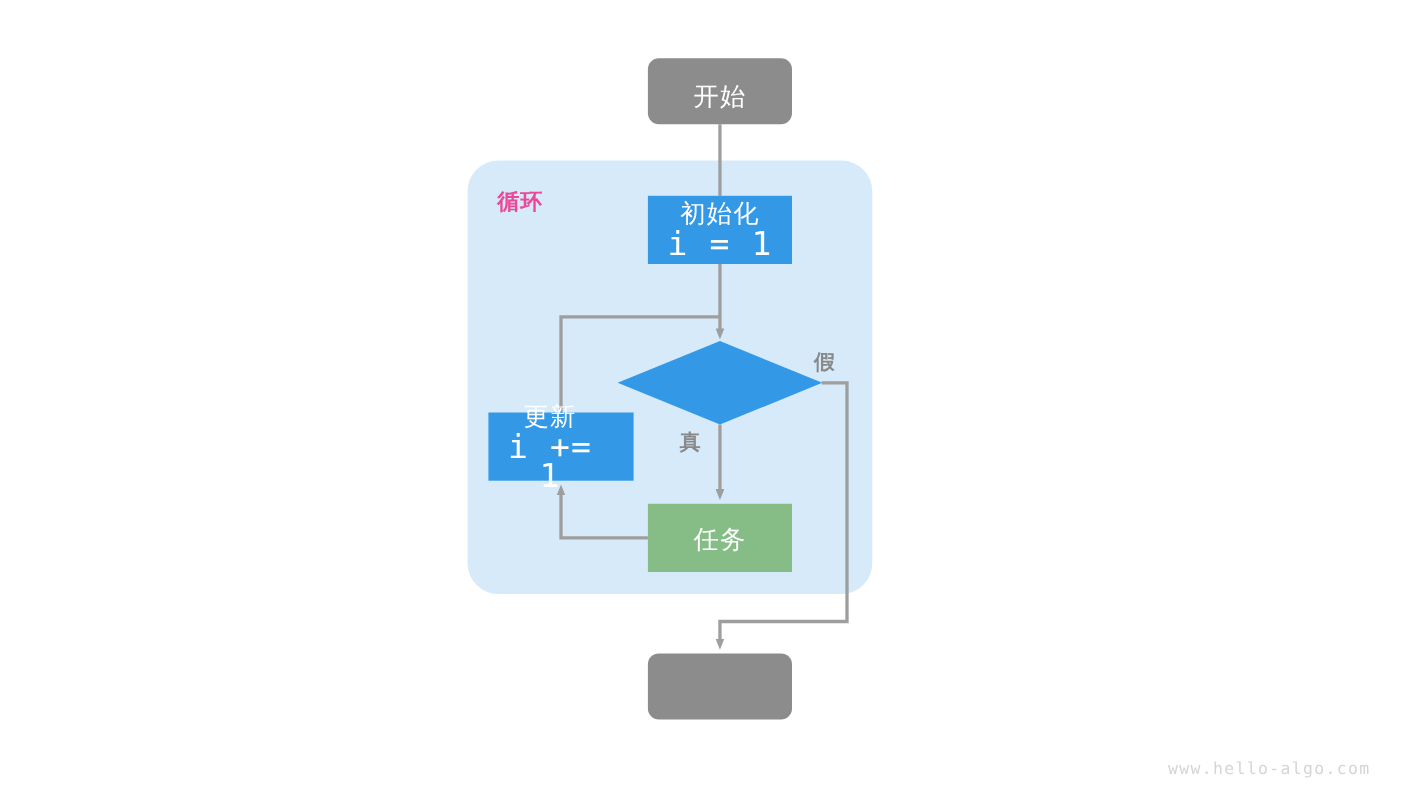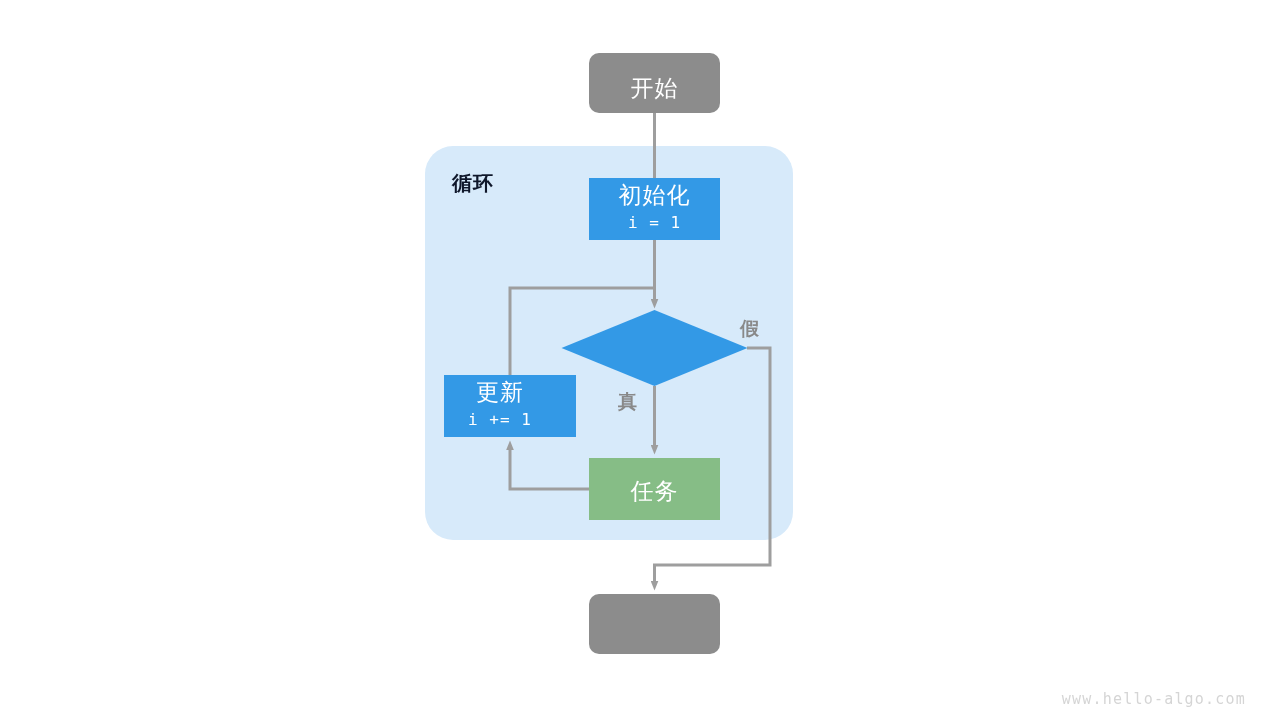--- a/index.html
+++ b/index.html
@@ -37,39 +37,39 @@
     color: #ffffff;
   }
   .cjk {
     font-family: "DejaVu Sans", "Liberation Sans", sans-serif;
     font-size: 23px;
     line-height: 27px;
     letter-spacing: 1px;
   }
   .mono {
     font-family: "DejaVu Sans Mono", "Liberation Mono", monospace;
-    font-size: 16px;
+    font-size: 30px;
     line-height: 27px;
     letter-spacing: 1px;
   }
   .edge-label {
     position: absolute;
     font-family: "DejaVu Sans", "Liberation Sans", sans-serif;
     font-size: 19px;
     font-weight: bold;
     color: #898989;
     letter-spacing: 1px;
     pointer-events: none;
   }
   .group-label {
     position: absolute;
     font-family: "DejaVu Sans", "Liberation Sans", sans-serif;
     font-size: 20px;
     font-weight: bold;
-    color: #0f172a;
+    color: #ec4899;
     letter-spacing: 1px;
     pointer-events: none;
   }
   .watermark {
     position: absolute;
     right: 34px;
     bottom: 12px;
     font-family: "DejaVu Sans Mono", "Liberation Mono", monospace;
     font-size: 15px;
     color: #d5d5d5;

